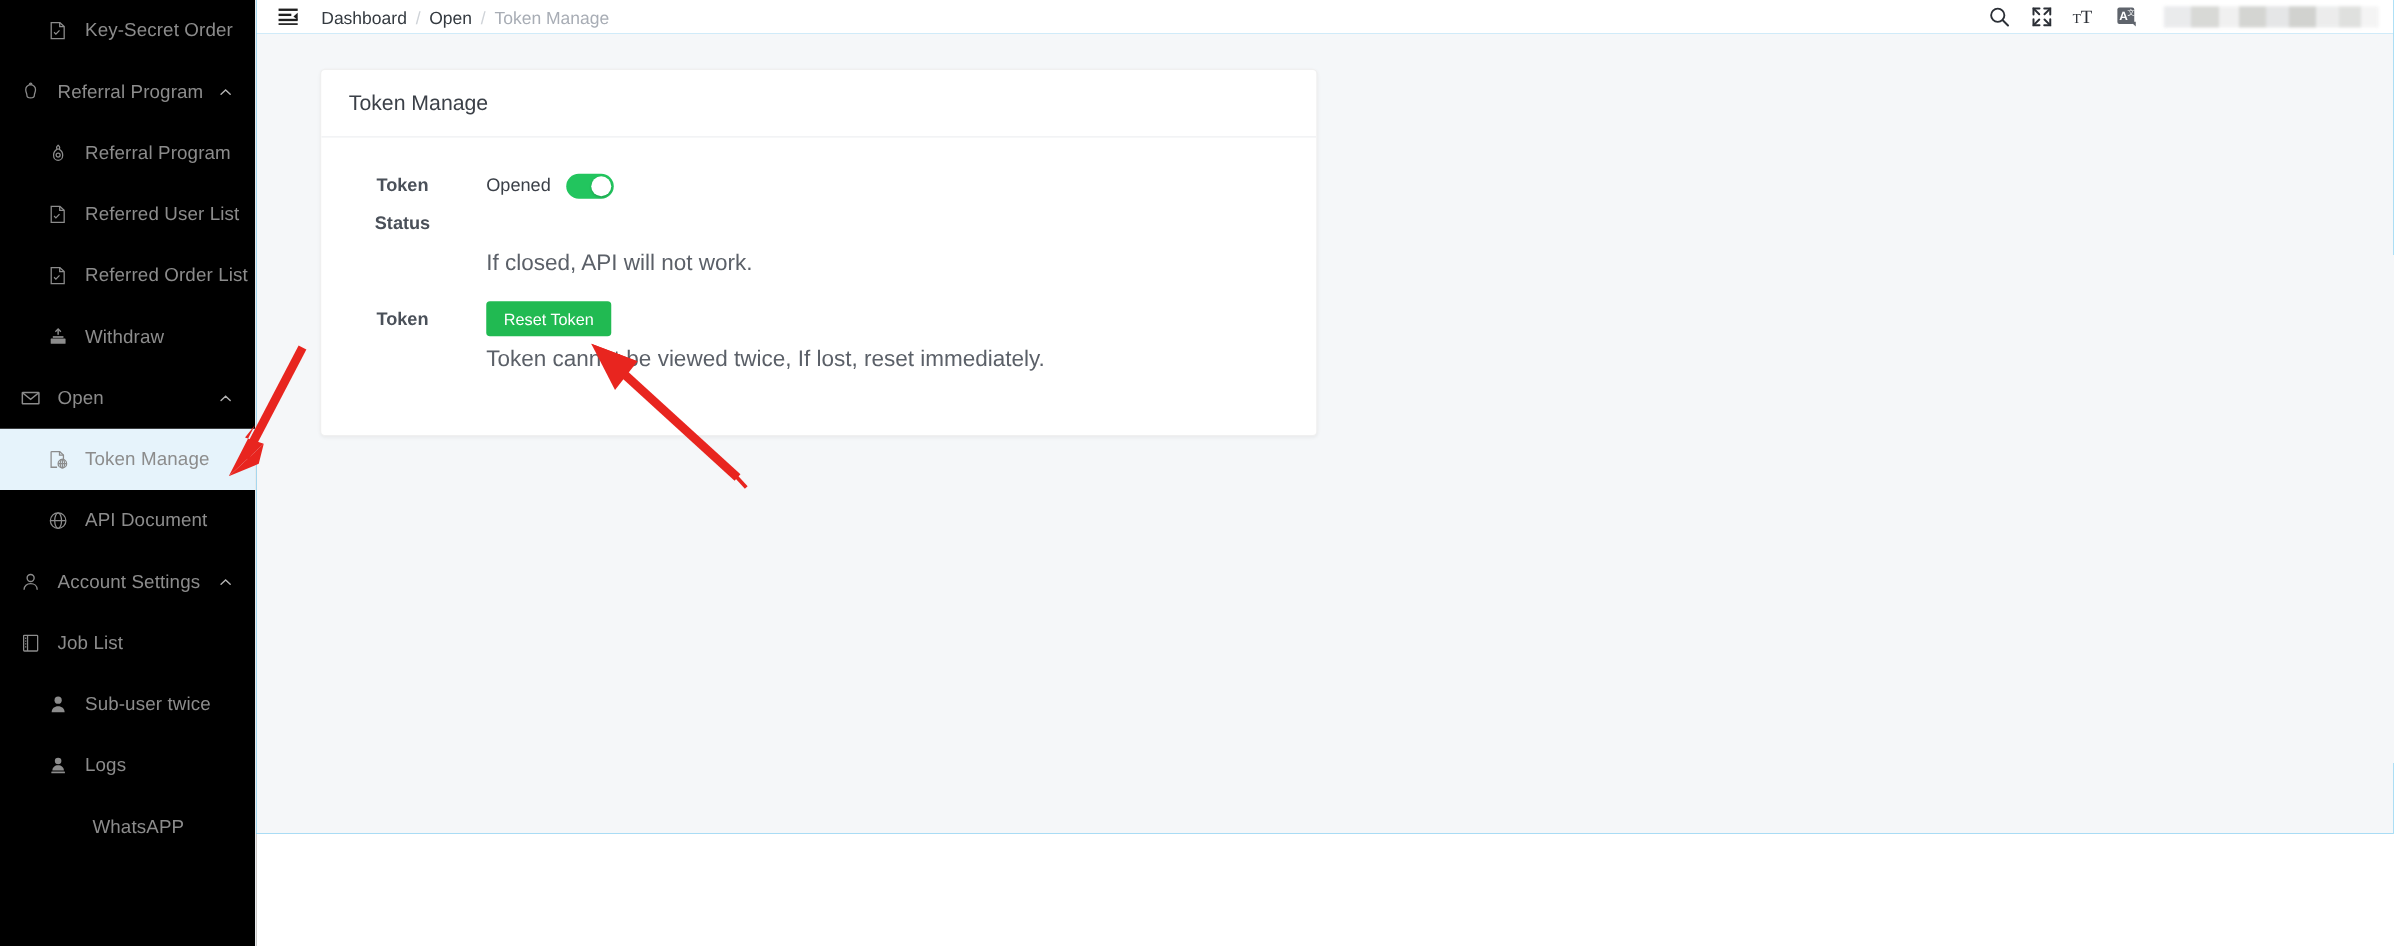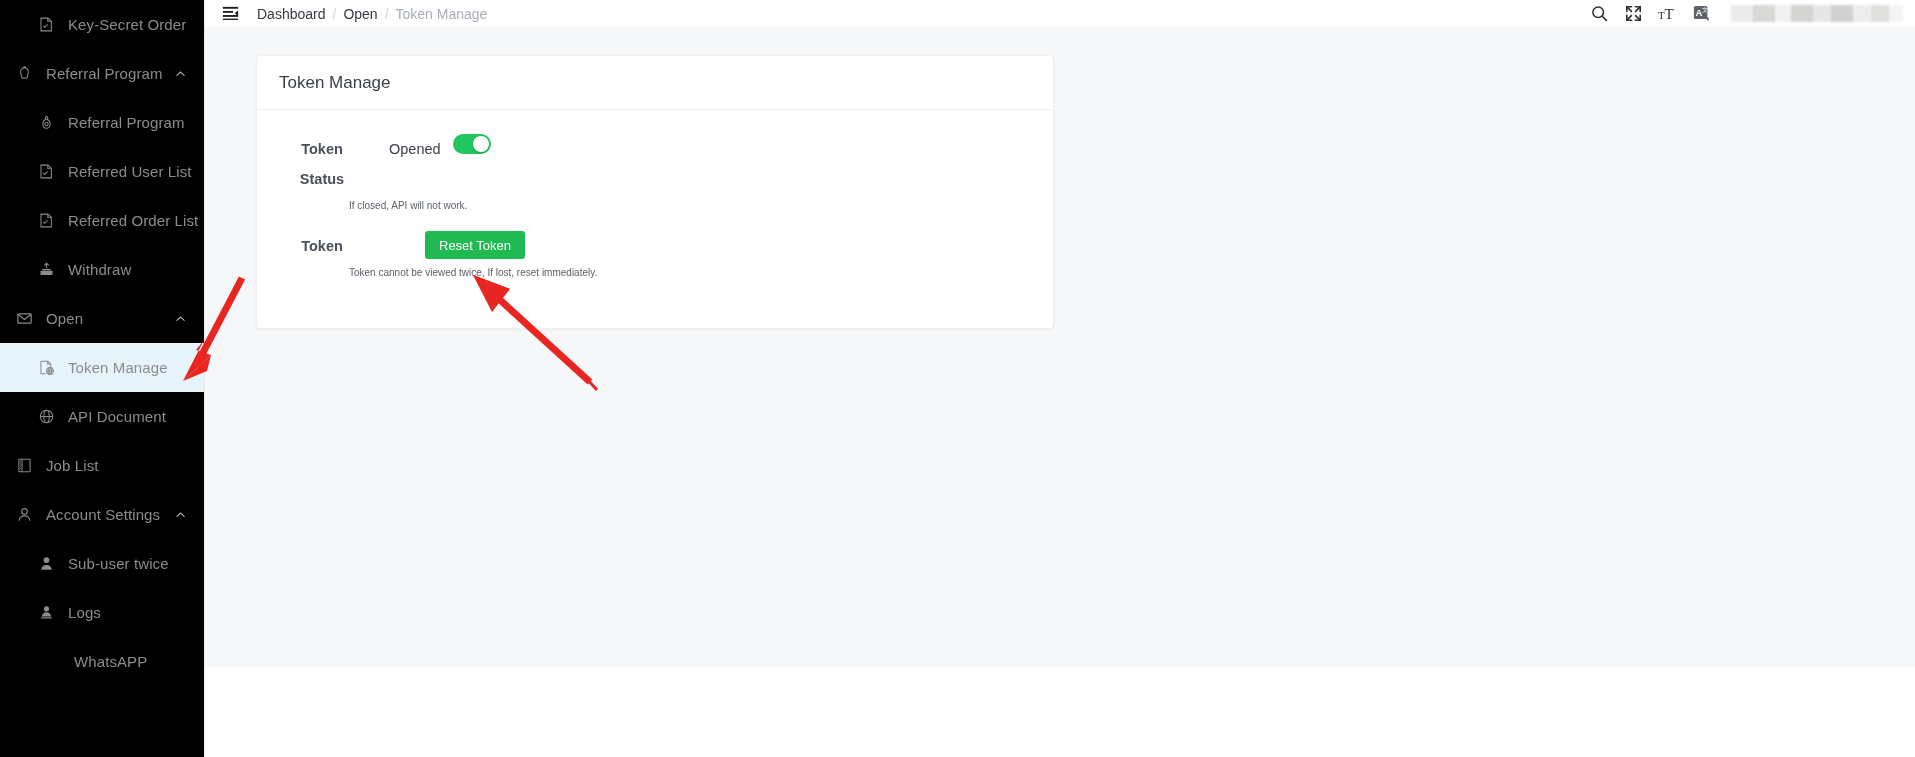--- a/index.html
+++ b/index.html
@@ -148,55 +148,54 @@
     width: 86px;
     flex: 0 0 86px;
     text-align: center;
     font-size: 14.5px;
     font-weight: bold;
     color: #4a5059;
     line-height: 30px;
     padding-right: 0;
   }
   .form-ctrl { margin-left: 24px; }
-  .inline { display: flex; }
+  .inline { display: flex; align-items: center; }
   .status-text { font-size: 14.5px; color: #3b4048; margin-right: 12px; line-height: 30px; }
 
   .toggle {
     width: 38px; height: 20px;
     border-radius: 10px;
     background: #22c55e;
     position: relative;
     cursor: pointer;
     flex: 0 0 38px;
   }
   .toggle .knob {
     position: absolute; top: 2px; right: 2px;
     width: 16px; height: 16px; border-radius: 50%;
     background: #ffffff;
     box-shadow: 0 1px 2px rgba(0,0,0,.18);
   }
 
   .hint {
-    font-size: 10px; color: #5b6068;
-    margin-left: 70px;
+    font-size: 18px; color: #5b6068;
+    margin-left: 110px;
     margin-top: 6px;
     margin-bottom: 20px;
   }
 
   .btn-reset {
     display: inline-flex; align-items: center; justify-content: center;
     height: 28px; padding: 0 14px;
     background: #21ba52;
     color: #ffffff;
     font-size: 13px;
     border: none; border-radius: 3px;
     cursor: pointer;
     font-family: "Liberation Sans", sans-serif;
-    margin-left: 36px;
   }
 
   .tips { margin-top: 36px; }
   .tips-title { font-size: 14.5px; color: #3b4048; margin-bottom: 20px; }
   .tips-line { font-size: 14.5px; color: #3b4048; margin-bottom: 21px; }
   .tips-line:last-child { margin-bottom: 0; }
 
   
   .arrows {
     position: absolute; left: 0; top: 0;
@@ -308,41 +307,41 @@
             <svg viewBox="0 0 20 20" fill="none" stroke="currentColor" stroke-width="1.2">
               <circle cx="10" cy="10" r="7.3"></circle>
               <path d="M2.7 10h14.6"></path>
               <ellipse cx="10" cy="10" rx="3.2" ry="7.3"></ellipse>
             </svg>
           </span>
           <span class="mi-label">API Document</span>
         </div>
         <div class="menu-item lvl1">
           <span class="mi-icon">
-            <svg viewBox="0 0 20 20" fill="none" stroke="currentColor" stroke-width="1.2">
-              <rect x="3.4" y="2.6" width="13.2" height="14.8" rx=".7"></rect>
-              <path d="M7.1 2.7v14.6"></path>
-              <path d="M4.8 5.4h1.1M4.8 8.1h1.1M4.8 10.8h1.1M4.8 13.5h1.1"></path>
-            </svg>
-          </span>
-          <span class="mi-label">Job List</span>
-        </div>
-        <div class="menu-item lvl1">
-          <span class="mi-icon">
             <svg viewBox="0 0 20 20" fill="none" stroke="currentColor" stroke-width="1.3">
               <circle cx="10" cy="6.4" r="3.3"></circle>
               <path d="M3.8 17.3c0-3.5 2.8-5.7 6.2-5.7s6.2 2.2 6.2 5.7"></path>
             </svg>
           </span>
           <span class="mi-label">Account Settings</span>
           <span class="mi-arrow">
             <svg viewBox="0 0 12 12" fill="none" stroke="currentColor" stroke-width="1.2" stroke-linecap="round">
               <path d="M2 7.6L6 3.8l4 3.8"></path>
             </svg>
           </span>
+        </div>
+        <div class="menu-item lvl1">
+          <span class="mi-icon">
+            <svg viewBox="0 0 20 20" fill="none" stroke="currentColor" stroke-width="1.2">
+              <rect x="3.4" y="2.6" width="13.2" height="14.8" rx=".7"></rect>
+              <path d="M7.1 2.7v14.6"></path>
+              <path d="M4.8 5.4h1.1M4.8 8.1h1.1M4.8 10.8h1.1M4.8 13.5h1.1"></path>
+            </svg>
+          </span>
+          <span class="mi-label">Job List</span>
         </div>
         <div class="menu-item lvl2">
           <span class="mi-icon">
             <svg viewBox="0 0 20 20" fill="currentColor">
               <circle cx="10" cy="6" r="3.4"></circle>
               <path d="M3.9 17.4c0-3.4 2.7-5.6 6.1-5.6s6.1 2.2 6.1 5.6z"></path>
             </svg>
           </span>
           <span class="mi-label">Sub-user twice</span>
         </div>

